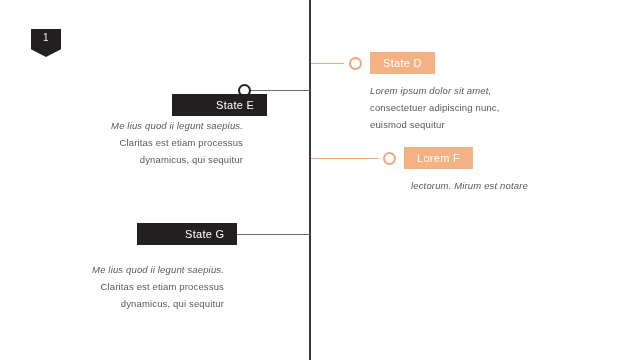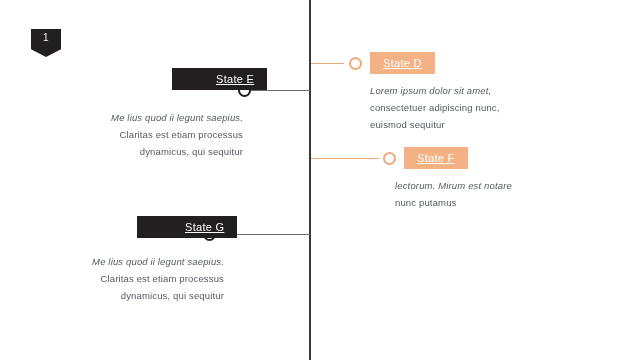--- a/index.html
+++ b/index.html
@@ -73,35 +73,34 @@
   .chip {
     position: absolute;
     height: 22px;
     line-height: 22px;
     padding: 0 13px;
     font-size: 11px;
     letter-spacing: .3px;
     color: #ffffff;
     white-space: nowrap;
     box-sizing: border-box;
-    text-decoration: underline;
   }
   .chip.dark  { background: #231f20; }
   .chip.peach { background: #f4b183; }
 
   
   .copy {
     position: absolute;
     font-size: 9.5px;
     line-height: 17px;
     color: #555a5f;
     letter-spacing: .15px;
   }
   .copy .lead { font-style: italic; }
-  .copy.right { text-align: right; }
+  .copy.right { text-align: right; margin-top: 8px; }
   .copy.left  { text-align: left; }
   .copy .ln { display: block; white-space: nowrap; }
 </style>
 </head>
 <body>
 
 <div id="slide">
 
   <div class="spine"></div>
 
@@ -113,37 +112,36 @@
   <div class="node peach" style="left:349px; top:57px;"></div>
   <div class="chip peach" style="left:370px; top:52px;">State D</div>
   <div class="copy left" style="left:370px; top:82px; width:160px;">
     <span class="ln lead">Lorem ipsum dolor sit amet,</span>
     <span class="ln">consectetuer adipiscing nunc,</span>
     <span class="ln">euismod sequitur</span>
   </div>
 
   <div class="hline dark" style="left:250px; top:90px; width:60px;"></div>
   <div class="node dark" style="left:238px; top:84px;"></div>
-  <div class="chip dark" style="left:172px; top:68px;padding-left:44px;">State E</div>
+  <div class="chip dark" style="left:172px; top:94px;padding-left:44px;">State E</div>
   <div class="copy right" style="left:96px; top:109px; width:147px;">
     <span class="ln lead">Me lius quod ii legunt saepius.</span>
     <span class="ln">Claritas est etiam processus</span>
     <span class="ln">dynamicus, qui sequitur</span>
   </div>
 
   <div class="hline peach" style="left:311px; top:158px; width:68px;"></div>
   <div class="node peach" style="left:383px; top:152px;"></div>
-  <div class="chip peach" style="left:404px; top:147px;">State F</div>
-  <div class="copy left" style="left:395px; top:177px; width:150px;">
+  <div class="chip peach" style="left:404px; top:147px;">Lorem F</div>
+  <div class="copy left" style="left:411px; top:177px; width:150px;">
     <span class="ln lead">lectorum. Mirum est notare</span>
-    <span class="ln">nunc putamus</span>
   </div>
 
   <div class="hline dark" style="left:215px; top:234px; width:95px;"></div>
   <div class="node dark" style="left:203px; top:228px;"></div>
-  <div class="chip dark" style="left:137px; top:216px;padding-left:48px;">State G</div>
+  <div class="chip dark" style="left:137px; top:223px;padding-left:48px;">State G</div>
   <div class="copy right" style="left:77px; top:253px; width:147px;">
     <span class="ln lead">Me lius quod ii legunt saepius.</span>
     <span class="ln">Claritas est etiam processus</span>
     <span class="ln">dynamicus, qui sequitur</span>
   </div>
 
 </div>
 
 </body></html>

